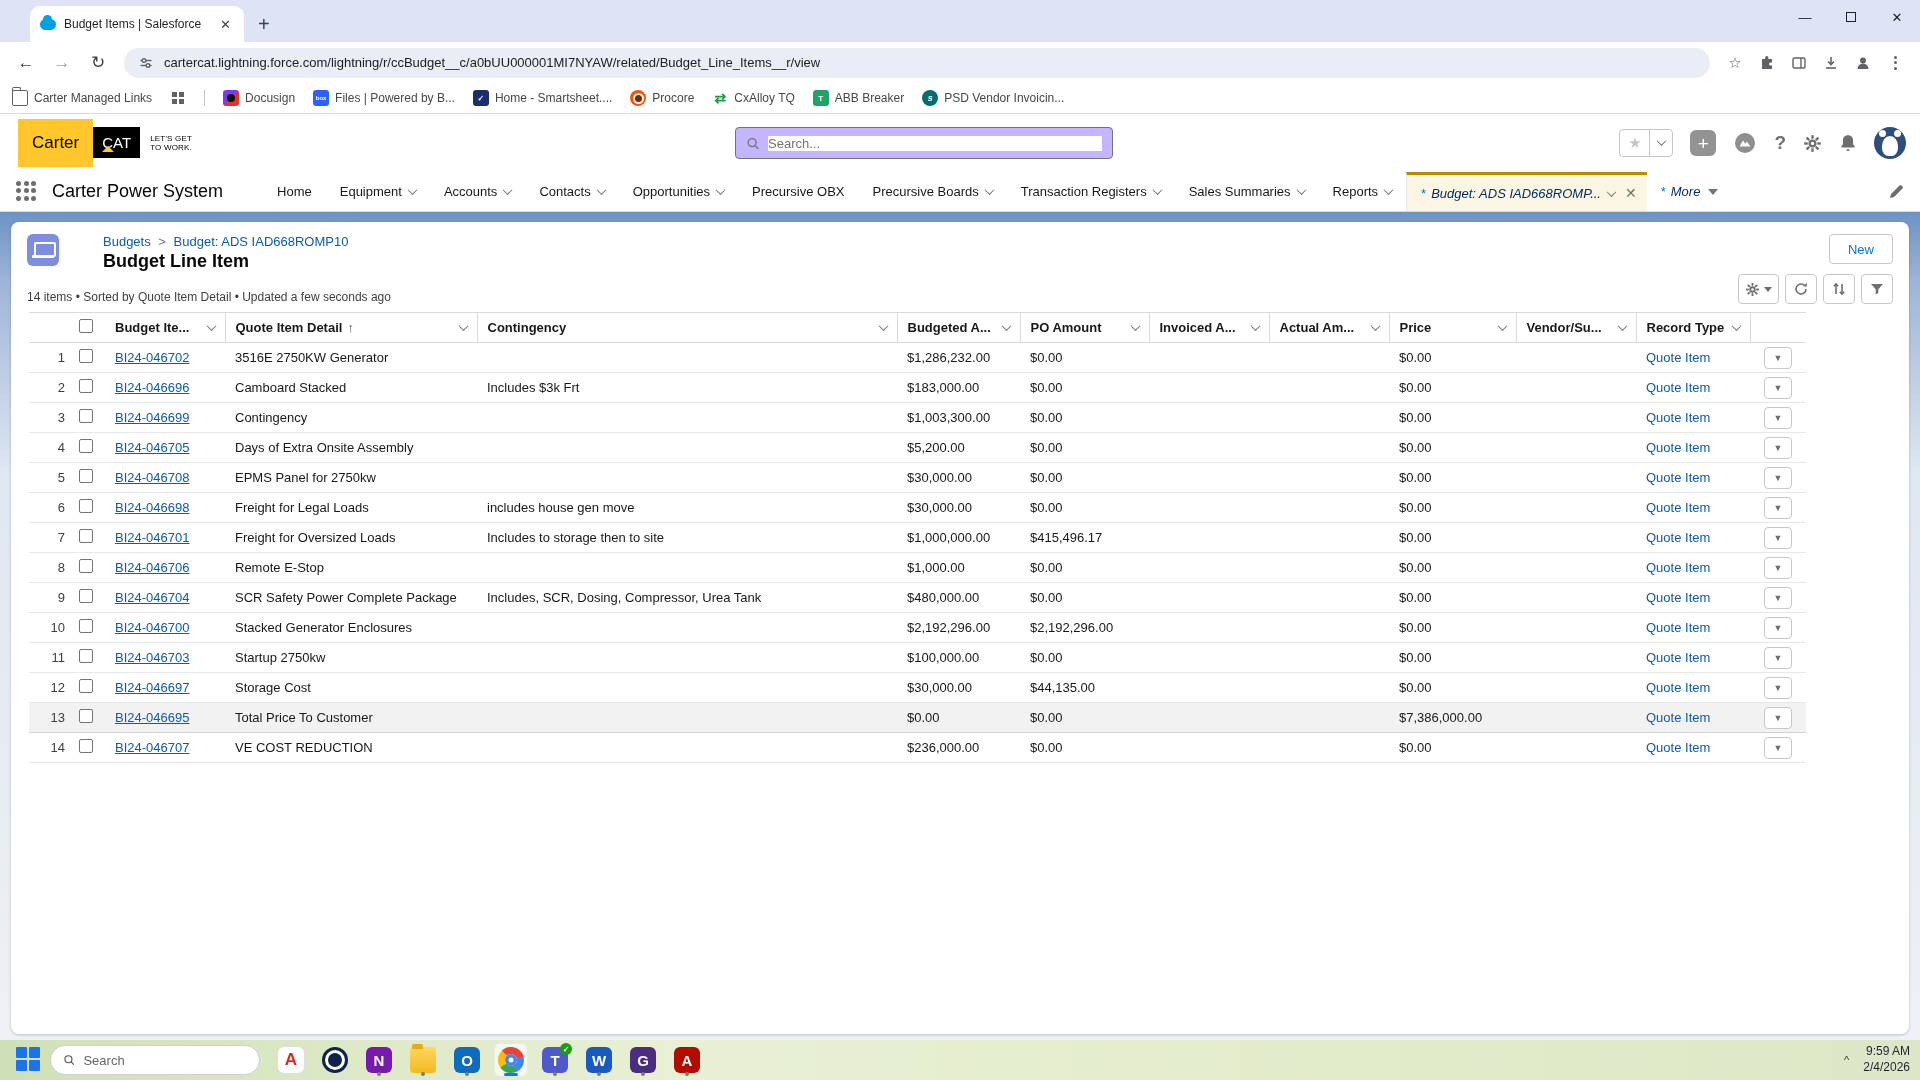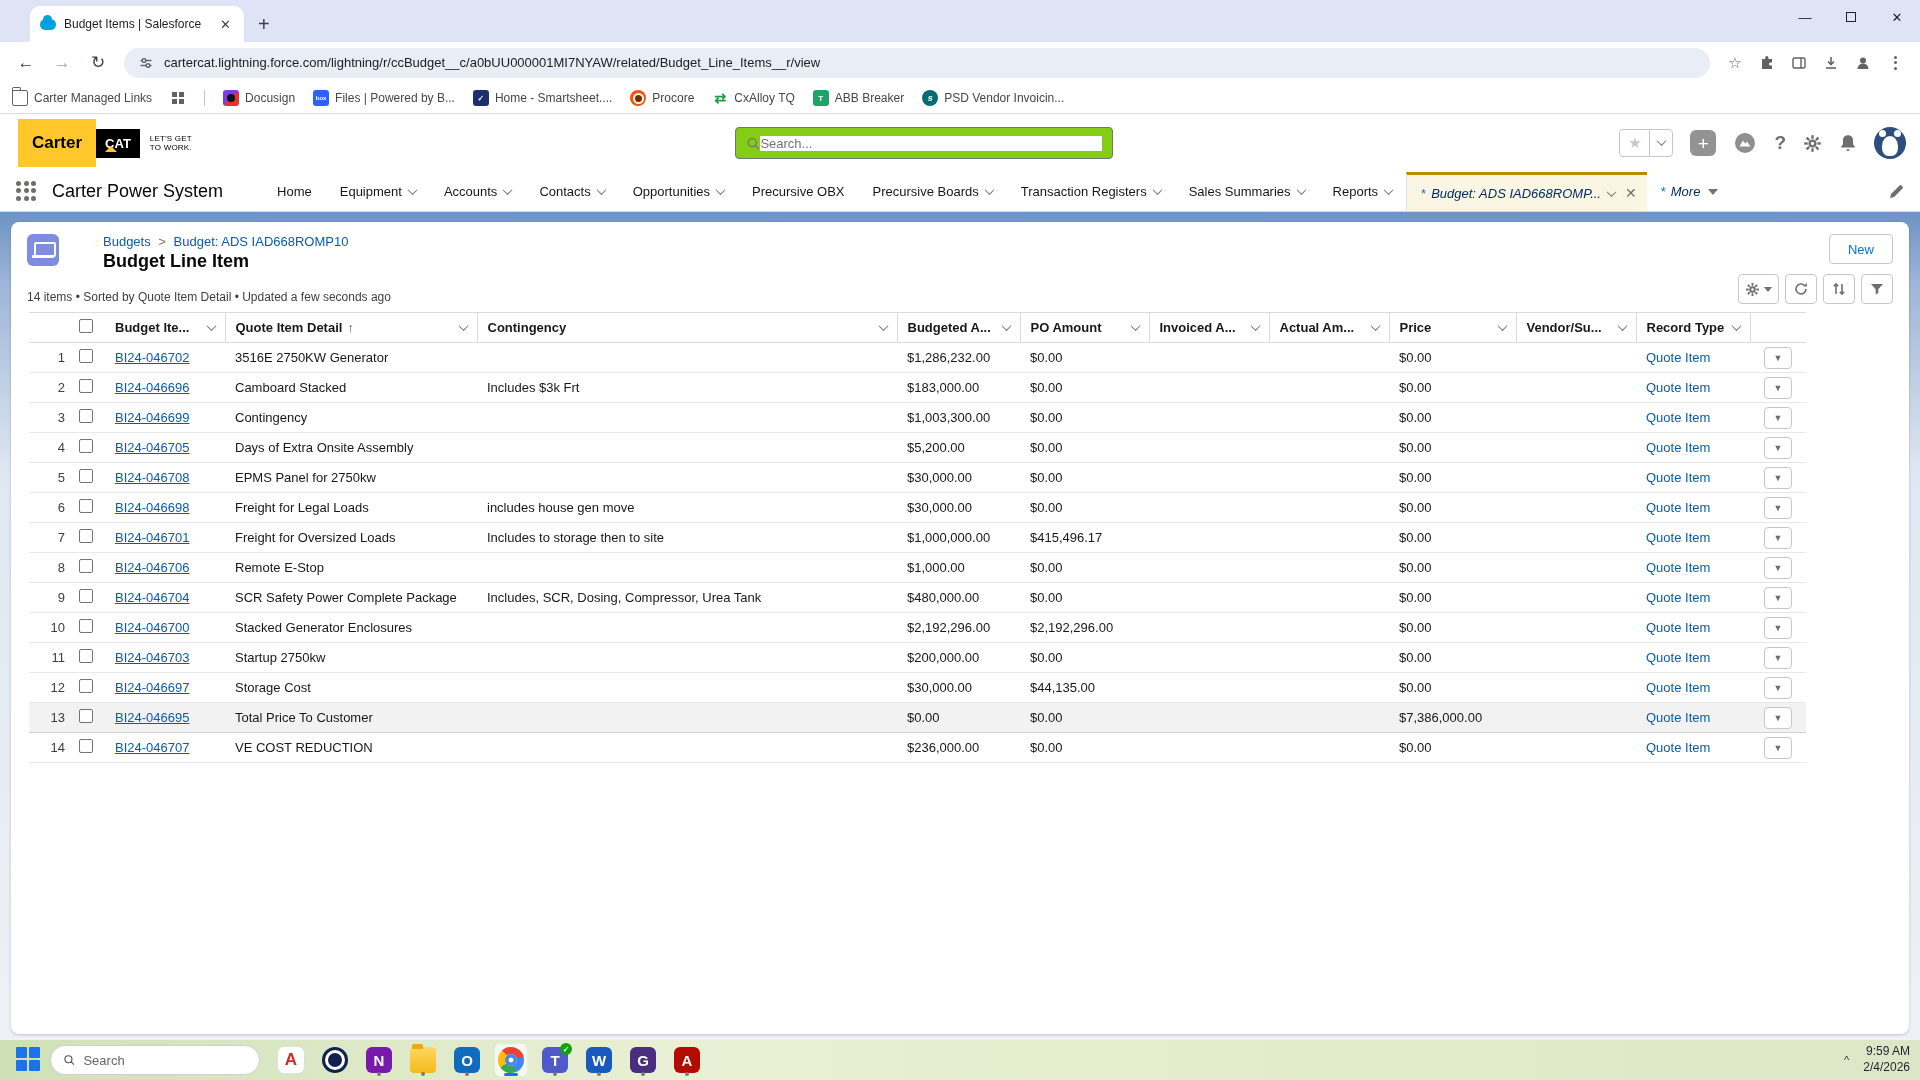--- a/index.html
+++ b/index.html
@@ -53,26 +53,26 @@
   .ic-smartsheet { background:#1c2e6b; }
   .ic-procore { background:#ff5200; border-radius:50%; position:relative; }
   .ic-procore::after { content:""; width:7px; height:7px; border:2px solid #fff; border-radius:50%; background:#7a2a00; }
   .ic-cxalloy { background:transparent; color:#1e9e4a; font-size:14px; }
   .ic-abb { background:#21a366; }
   .ic-sharepoint { background:#036c70; border-radius:50%; font-size:9px; font-style:italic; }
 
   
   .sf-header { height:58px; background:#fff; display:flex; align-items:center; padding:0 18px; position:relative; flex:none; }
   .brand { display:flex; align-items:center; gap:10px; }
-  .logo-carter { background:#ffc72c; color:#000; font-weight:bold; font-size:17px; padding:14px 14px; display:inline-block; }
-  .logo-cat { background:#000; color:#fff; font-weight:bold; font-size:13px; padding:7px 9px; display:inline-block; position:relative; }
+  .logo-carter { background:#ffc72c; color:#000; font-weight:normal; font-size:17px; padding:14px 14px; display:inline-block; }
+  .logo-cat { background:#000; color:#fff; font-weight:normal; font-size:15px; padding:7px 9px; display:inline-block; position:relative; }
   .logo-cat::after { content:""; position:absolute; left:9px; bottom:6px; border-left:6px solid transparent; border-right:6px solid transparent; border-bottom:6px solid #ffc72c; }
   .logo-tag { font-size:8px; font-weight:normal; color:#000; line-height:1.15; letter-spacing:0.2px; }
   .sf-search { position:absolute; left:735px; top:13px; width:378px; height:32px; border:1px solid #747474;
-               border-radius:4px; display:flex; align-items:center; padding:0 10px; background:#84cc16; }
+               border-radius:4px; display:flex; align-items:center; padding:0 10px; gap:8px; background:#c4b5fd; }
   .sf-search input { border:none; outline:none; font-size:13px; color:#181818; width:100%; font-family:inherit; }
   .sf-search input::placeholder { color:#747474; }
   .sf-hdr-icons { position:absolute; right:14px; top:0; height:58px; display:flex; align-items:center; gap:17px; }
   .fav-group { display:flex; border:1px solid #c9c7c5; border-radius:4px; height:28px; overflow:hidden; }
   .fav-star { width:30px; display:flex; align-items:center; justify-content:center; color:#c9c7c5; font-size:15px; border-right:1px solid #c9c7c5; }
   .fav-caret { width:22px; display:flex; align-items:center; justify-content:center; }
   .plus-box { width:26px; height:26px; background:#939393; border-radius:6px; color:#fff; font-size:19px; line-height:1;
               display:flex; align-items:center; justify-content:center; }
   .hdr-glyph { color:#706e6b; font-size:19px; font-weight:bold; display:flex; align-items:center; justify-content:center; }
   .avatar { width:32px; height:32px; border-radius:50%; background:#2e4e7e; position:relative; overflow:hidden; }
@@ -695,21 +695,21 @@
               <td></td>
               <td><a>Quote Item</a></td>
               <td class="c-action"><button class="row-dd">▼</button></td>
             </tr>
             <tr>
               <td class="c-num">11</td>
               <td><span class="cb"></span></td>
               <td class="c-id"><a>BI24-046703</a></td>
               <td>Startup 2750kw</td>
               <td></td>
-              <td>$200,000.00</td>
+              <td>$100,000.00</td>
               <td>$0.00</td>
               <td></td>
               <td></td>
               <td>$0.00</td>
               <td></td>
               <td><a>Quote Item</a></td>
               <td class="c-action"><button class="row-dd">▼</button></td>
             </tr>
             <tr>
               <td class="c-num">12</td>

